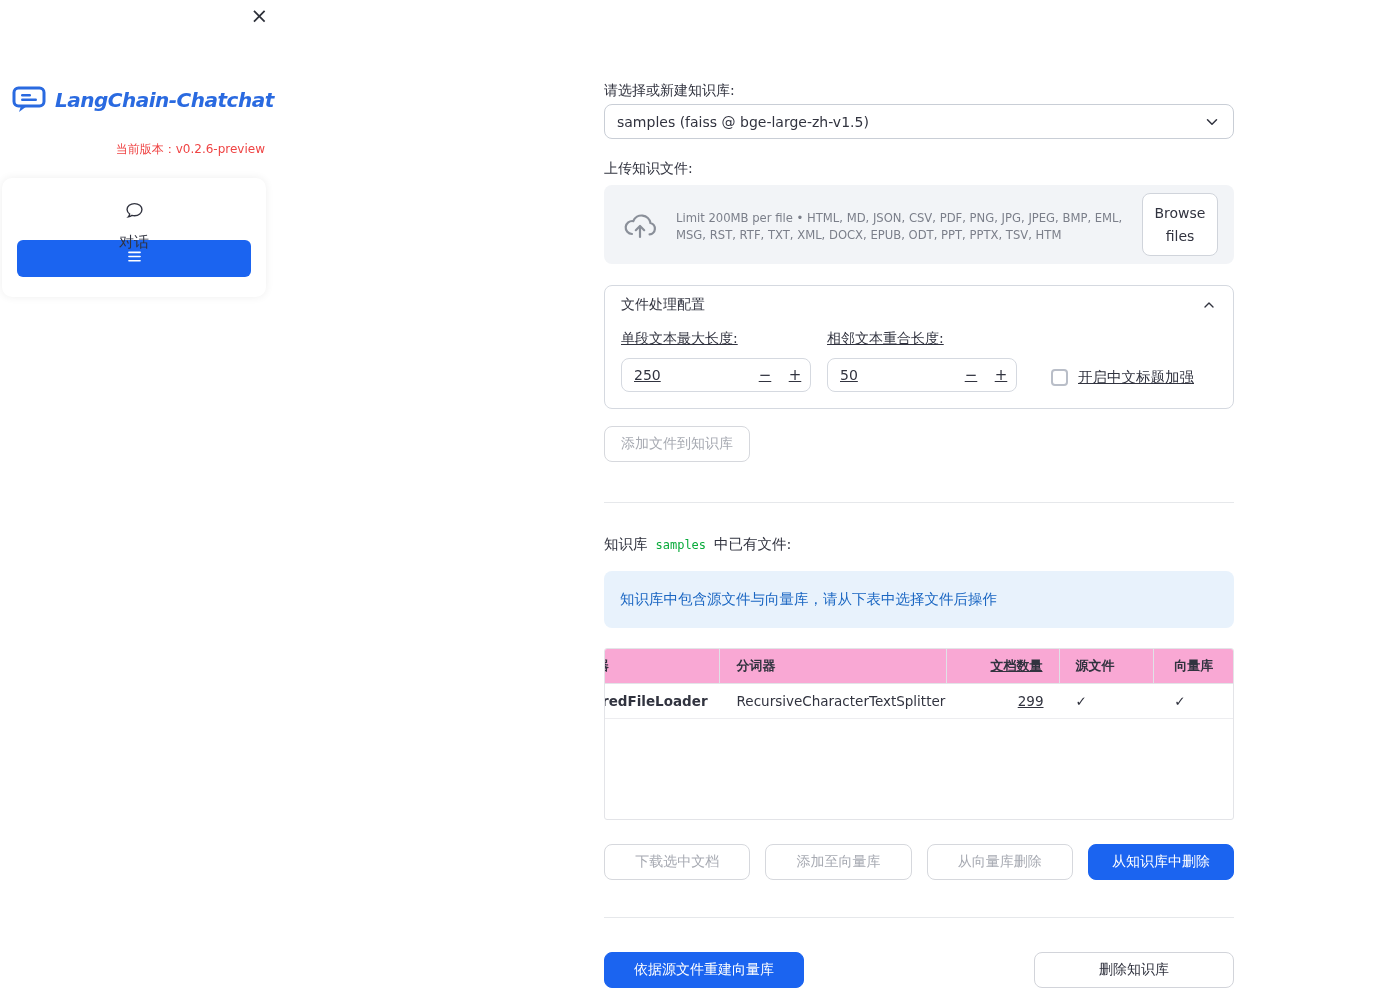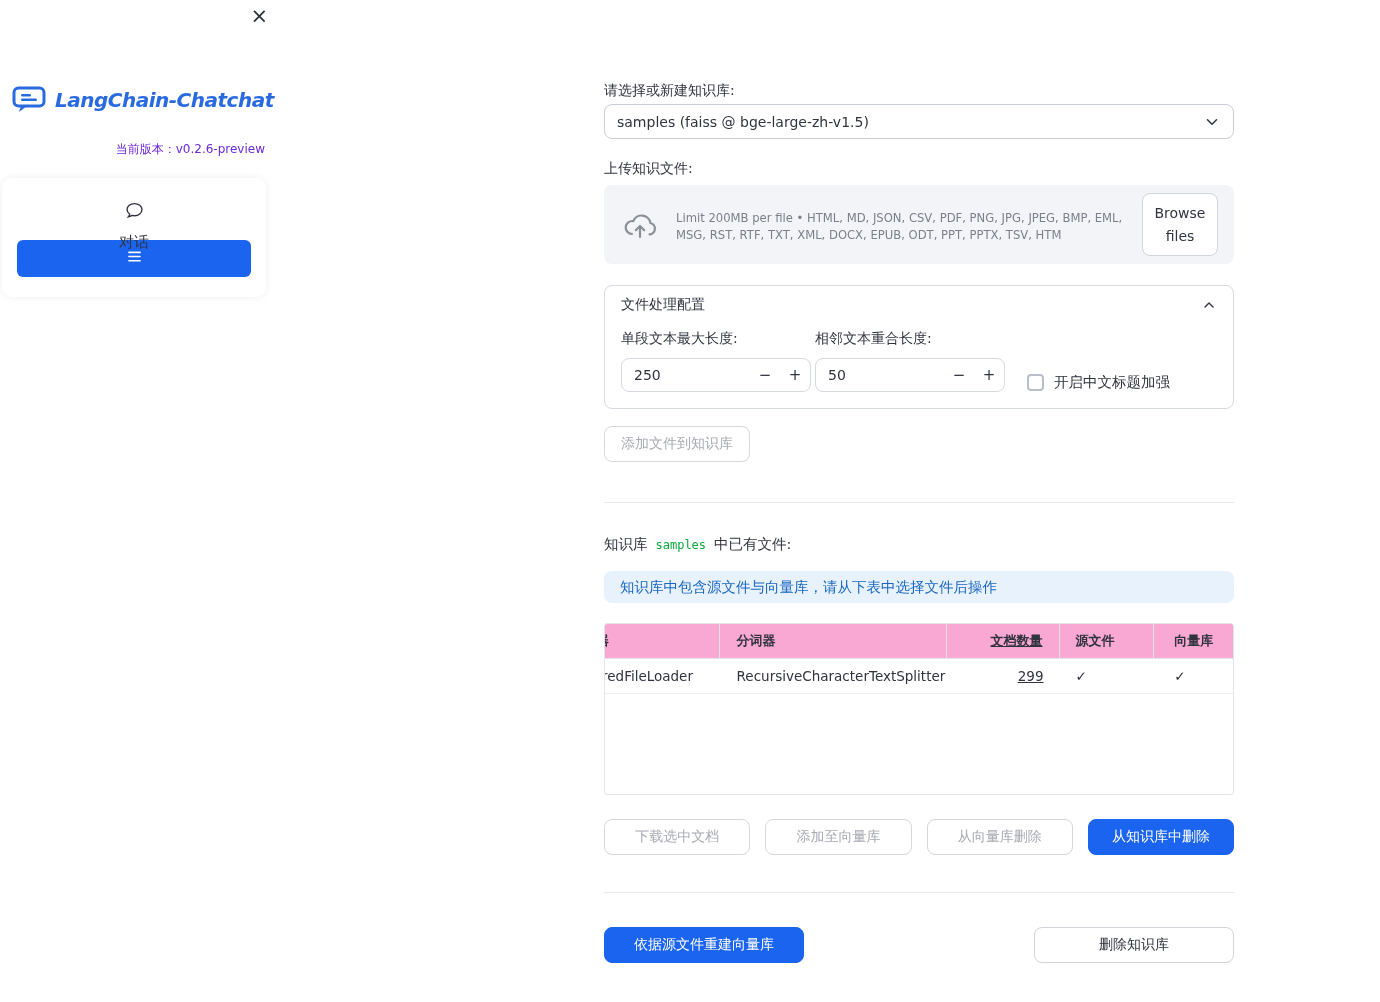--- a/index.html
+++ b/index.html
@@ -13,68 +13,68 @@
   }
   *{box-sizing:border-box;margin:0;padding:0;font-family:"DejaVu Sans","Liberation Sans",sans-serif;}
   html,body{width:1380px;height:1002px;background:#fff;overflow:hidden;color:var(--text);}
   .page{position:relative;width:1380px;height:1002px;background:#fff;}
 
   
   .sidebar{position:absolute;left:0;top:0;width:280px;height:1002px;background:#fff;}
   .close-btn{position:absolute;top:6px;right:12px;background:none;border:none;font-size:21px;color:#2c2f38;cursor:pointer;line-height:1;}
   .logo{margin-top:86px;display:flex;align-items:center;gap:9px;padding-left:12px;}
   .logo-text{font-size:20px;font-weight:700;font-style:italic;color:#2a6ae0;letter-spacing:-0.5px;white-space:nowrap;}
-  .version{margin-top:28px;text-align:right;padding-right:15px;font-size:12px;color:#6d28d9;}
+  .version{margin-top:28px;text-align:right;padding-right:15px;font-size:12px;color:#ef4444;}
   .menu-card{margin:20px 14px 0 2px;padding:16px 15px 20px 15px;background:#fff;border-radius:10px;box-shadow:0 0 8px rgba(0,0,0,0.07);}
   .menu-item{display:flex;align-items:center;gap:14px;padding:8px 16px;height:37px;border-radius:6px;font-size:15px;color:var(--text);cursor:pointer;flex-direction:column;}
   .menu-item + .menu-item{margin-top:9px;}
   .menu-item.selected{background:var(--c-primary);color:#fff;font-weight:700;}
   .mi-icon{display:inline-flex;width:18px;justify-content:center;}
 
   
   .main{position:absolute;left:604px;top:0;width:630px;padding-top:82px;}
   .field-label{display:block;font-size:14px;color:var(--text);}
   .selectbox{margin-top:4px;height:35px;border:1px solid #c9ced6;border-radius:8px;display:flex;align-items:center;justify-content:space-between;padding:0 12px;font-size:14px;cursor:pointer;background:#fff;}
   .upload-label{margin-top:21px;}
   .dropzone{margin-top:7px;height:79px;background:#f2f4f7;border-radius:8px;display:flex;align-items:center;gap:16px;padding:0 16px;}
   .dz-cloud{display:inline-flex;flex:0 0 40px;justify-content:center;}
   .dz-text{flex:1;max-width:482px;}
   .dz-title{font-size:15px;color:var(--text);}
   .dz-limit{margin-top:5px;font-size:11.6px;line-height:1.45;color:var(--muted);}
   .browse-btn{flex:0 0 76px;background:#fff;border:1px solid #d0d4db;border-radius:8px;padding:8px 10px;font-size:14px;color:var(--text);line-height:1.6;cursor:pointer;}
 
   .expander{margin-top:21px;border:1px solid var(--border);border-radius:8px;background:#fff;}
   .exp-header{display:flex;align-items:center;justify-content:space-between;padding:10px 16px;font-size:14px;cursor:pointer;}
-  .exp-body{display:flex;align-items:flex-end;gap:4px;padding:6px 16px 16px 16px;}
+  .exp-body{display:flex;align-items:flex-start;gap:16px;padding:6px 16px 16px 16px;text-decoration:underline;}
   .num-group{width:190px;}
   .num-group label{display:block;font-size:14px;margin-bottom:10px;}
   .num-input{height:34px;border:1px solid var(--border);border-radius:8px;display:flex;align-items:center;background:#fff;}
   .num-val{flex:1;padding-left:12px;font-size:14px;}
   .step{width:30px;height:100%;background:none;border:none;font-size:15px;color:var(--text);cursor:pointer;}
   .chk-group{display:flex;align-items:center;gap:10px;margin-left:18px;margin-top:38px;font-size:14.5px;cursor:pointer;}
   .chk-box{width:17px;height:17px;border:2px solid #b9bec8;border-radius:4px;background:#fff;display:inline-block;}
 
   .btn{height:36px;border-radius:8px;font-size:14px;cursor:pointer;background:#fff;border:1px solid #d2d4da;color:var(--text);padding:0 16px;}
   .btn.disabled{color:#a7aab2;border-color:#d6d8dd;cursor:default;}
   .btn.primary{background:var(--c-primary);border:1px solid var(--c-primary);color:#fff;}
   .add-btn{margin-top:17px;}
 
   .divider{border:none;border-top:1px solid #e6e8eb;margin-top:40px;}
   .kb-line{margin-top:32px;font-size:14.5px;display:flex;align-items:center;gap:8px;}
   .kb-line code{font-family:"DejaVu Sans Mono","Liberation Mono",monospace;font-size:12px;color:var(--c-code_green);}
-  .info-banner{margin-top:17px;height:32px;background:var(--c-info_bg);color:var(--c-info_text);border-radius:8px;display:flex;align-items:center;padding:0 16px;font-size:14.5px;}
+  .info-banner{margin-top:17px;height:57px;background:var(--c-info_bg);color:var(--c-info_text);border-radius:8px;display:flex;align-items:center;padding:0 16px;font-size:14.5px;}
 
   .table{margin-top:20px;border:1px solid #e3e4e8;border-radius:3px;height:172px;overflow:hidden;background:#fff;}
   .t-row{display:flex;height:35px;align-items:center;font-size:13.5px;}
   .t-head{background:#f9a8d4;border-bottom:1px solid #e3e4e8;font-weight:600;font-size:13px;}
   .t-data{border-bottom:1px solid #ededf0;}
   .t-cell{height:100%;display:flex;align-items:center;overflow:hidden;white-space:nowrap;}
   .t-head .t-cell{border-right:1px solid #e0e2e7;}
   .t-head .t-cell:last-child{border-right:none;}
-  .c0{width:115px;padding-left:0;}
+  .c0{width:115px;padding-left:0;font-weight:bold;}
   .c1{width:228px;padding-left:17px;}
   .c2{width:113px;justify-content:flex-end;padding-right:16px;text-decoration:underline;}
   .c3{width:95px;padding-left:16px;}
   .c4{width:79px;padding-left:20px;}
   .clip-head{margin-left:-9px;}
   .clip-cell{margin-left:-3px;}
 
   .btn-row{margin-top:24px;display:flex;gap:15px;}
   .btn-row .btn{flex:1;padding:0;}
   .divider2{border:none;border-top:1px solid #e6e8eb;margin-top:37px;}

